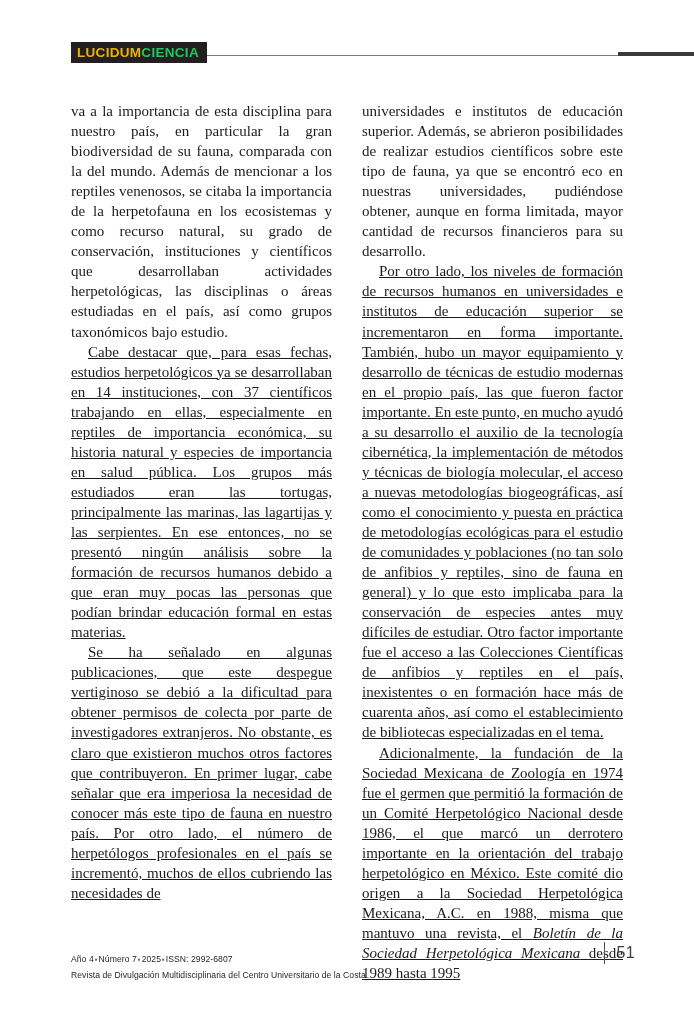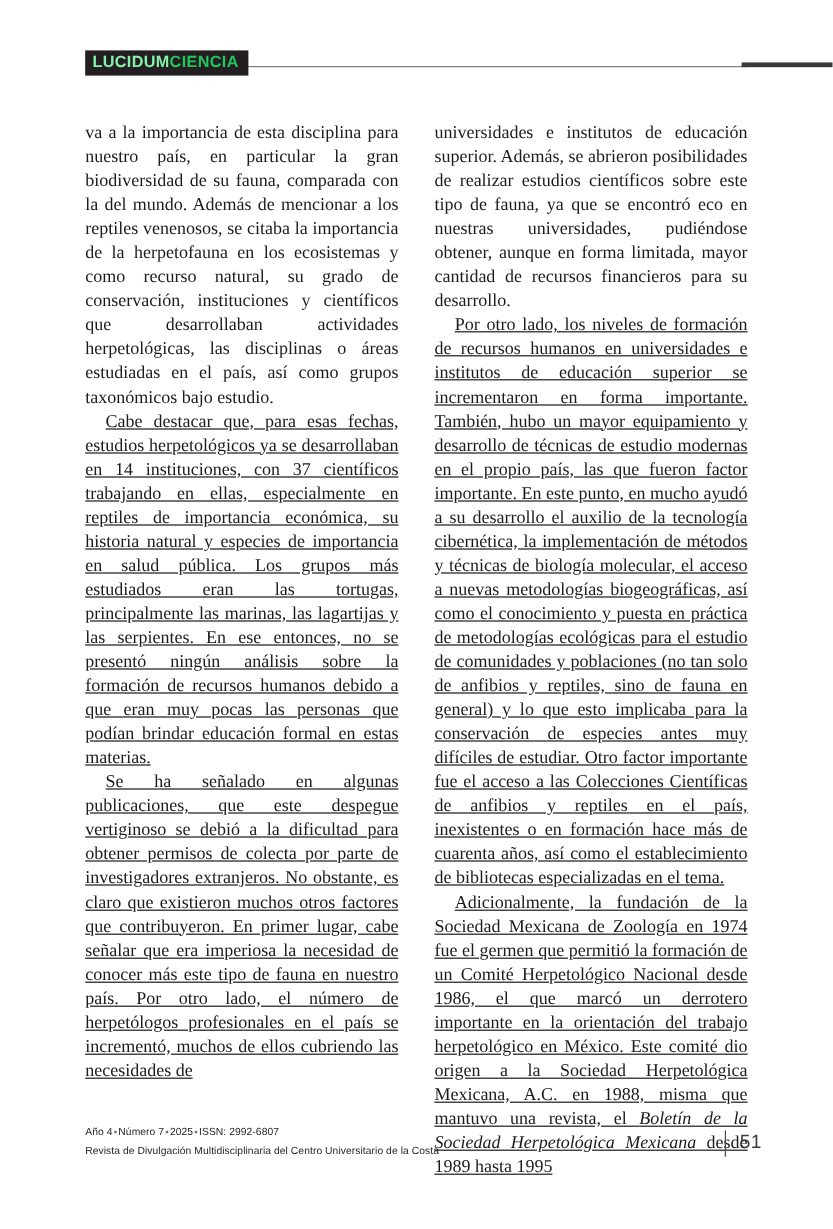--- a/index.html
+++ b/index.html
@@ -32,21 +32,21 @@
     vertical-align: middle;
     position: relative;
     z-index: 2;
   }
   .masthead span {
     font-family: "Liberation Sans", "DejaVu Sans", sans-serif;
     font-weight: bold;
     font-size: 13.5px;
     letter-spacing: 0.3px;
   }
-  .masthead .mh-1 { color: #86efac; text-align: center; }
+  .masthead .mh-1 { color: #eab308; text-align: center; }
   .masthead .mh-2 { color: #22c55e; }
 
   .rule-thin {
     position: absolute;
     left: 71px;
     right: 71px;
     top: 55px;
     height: 1px;
     background: #7b7b7b;
     z-index: 1;
@@ -99,20 +99,21 @@
     top: 936px;
     width: 552px;
     height: 40px;
   }
   .footer-meta {
     font-family: "Liberation Sans", "DejaVu Sans", sans-serif;
     font-size: 8.6px;
     line-height: 14.5px;
     color: #231f20;
     letter-spacing: 0.05px;
+    margin-top: 16px;
   }
   .footer-meta .sep {
     color: #6d6d6d;
     font-size: 8px;
     padding: 0 1px;
   }
   .folio {
     position: absolute;
     right: -12px;
     top: 6px;

